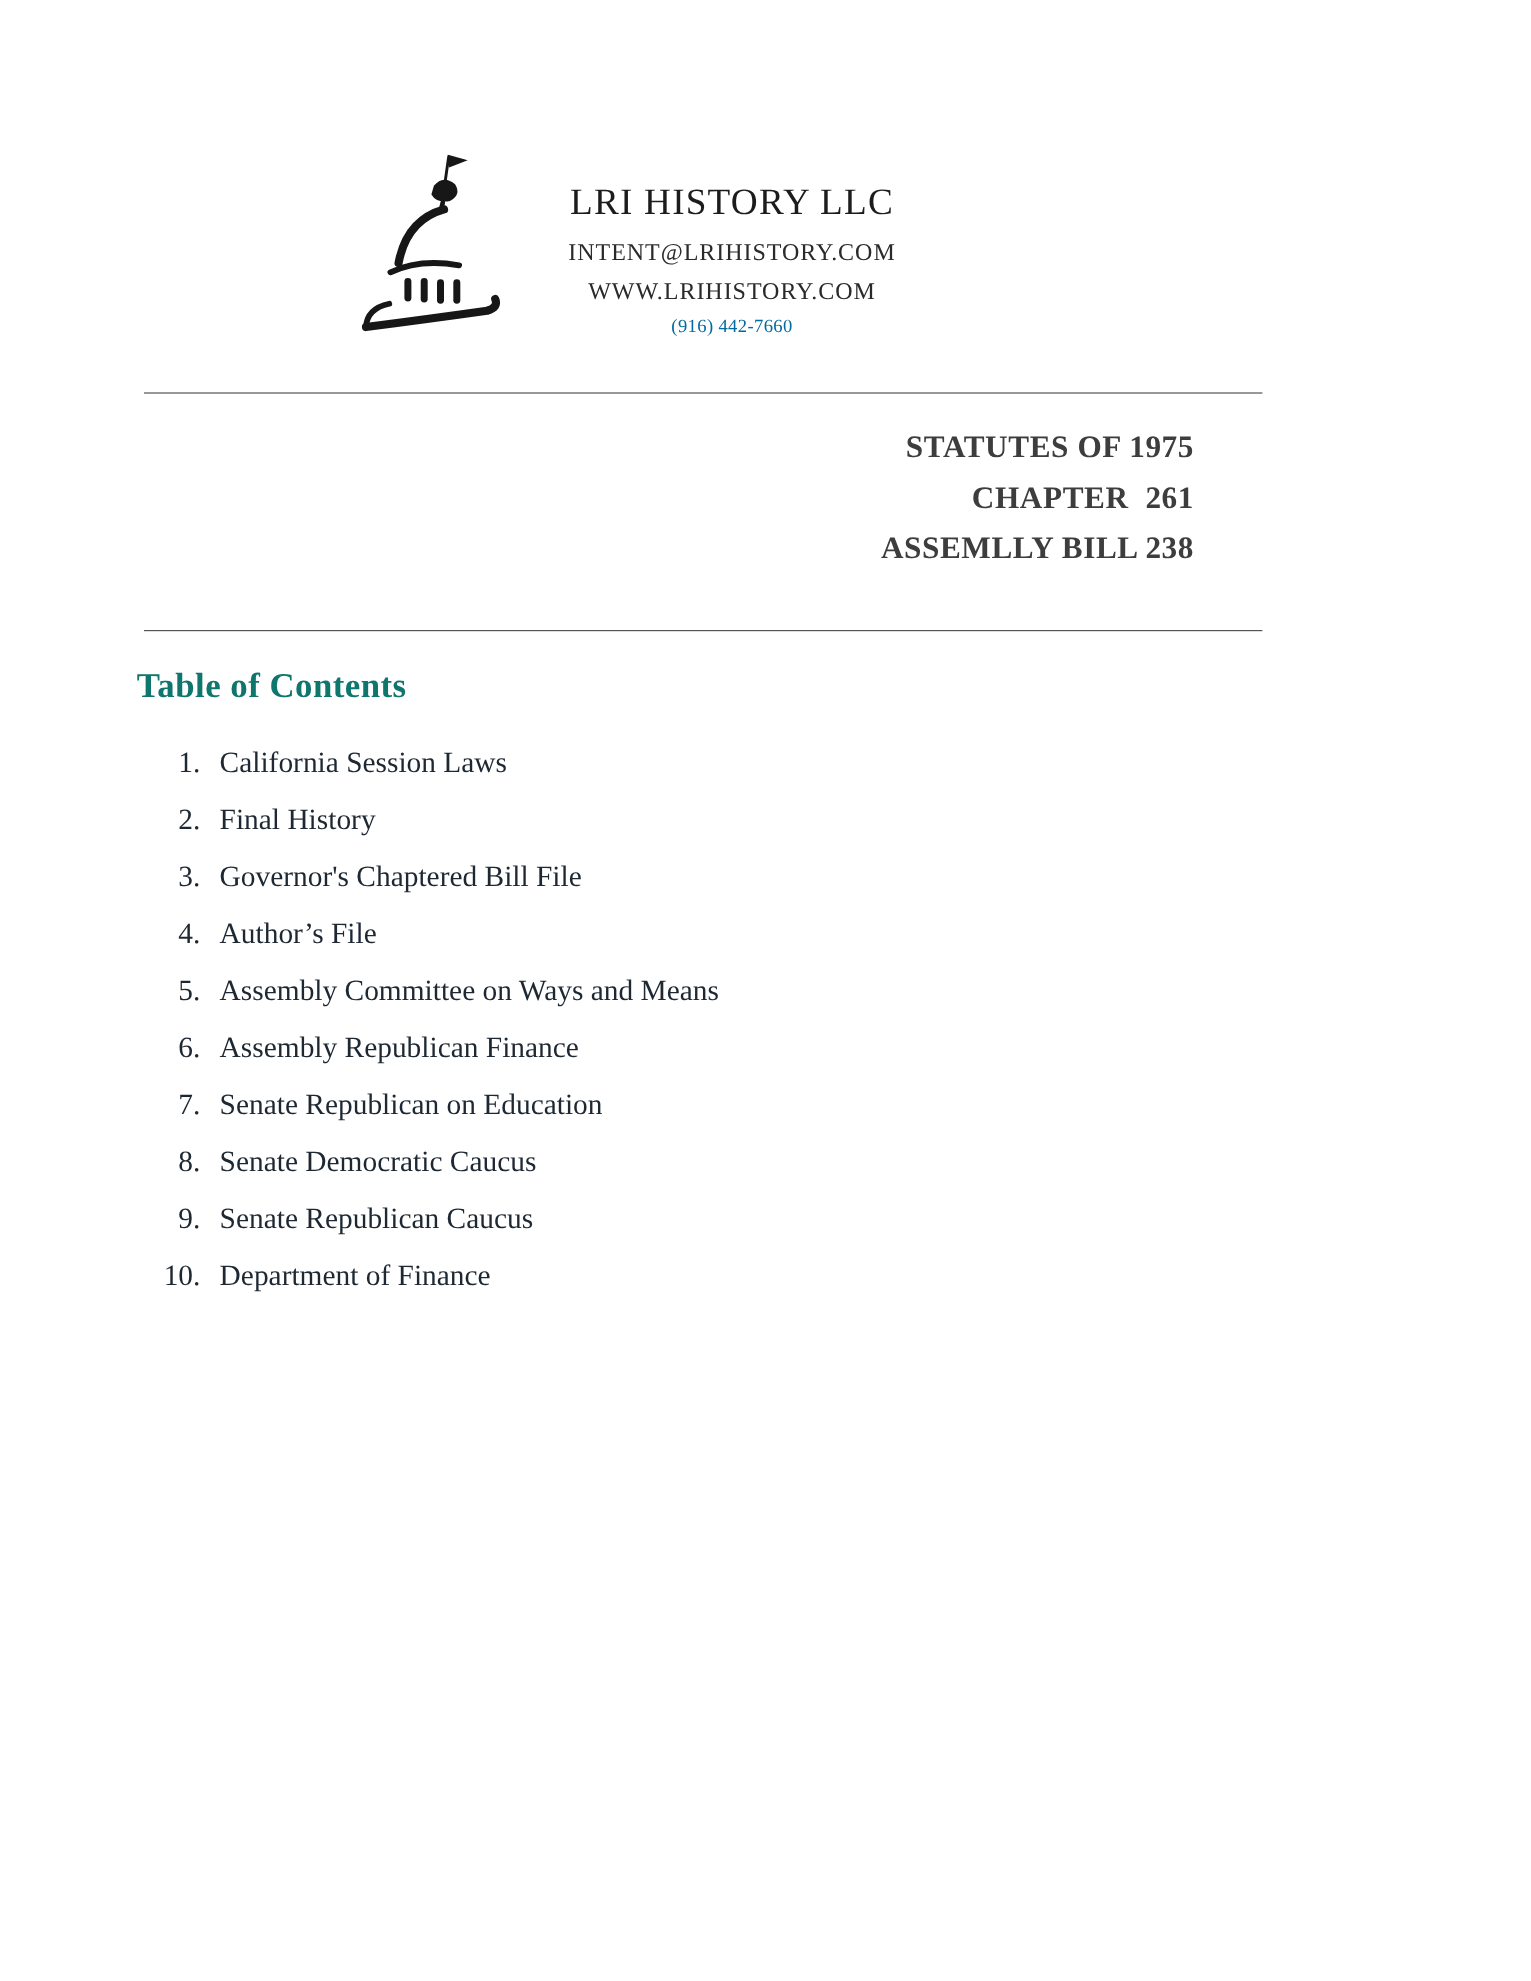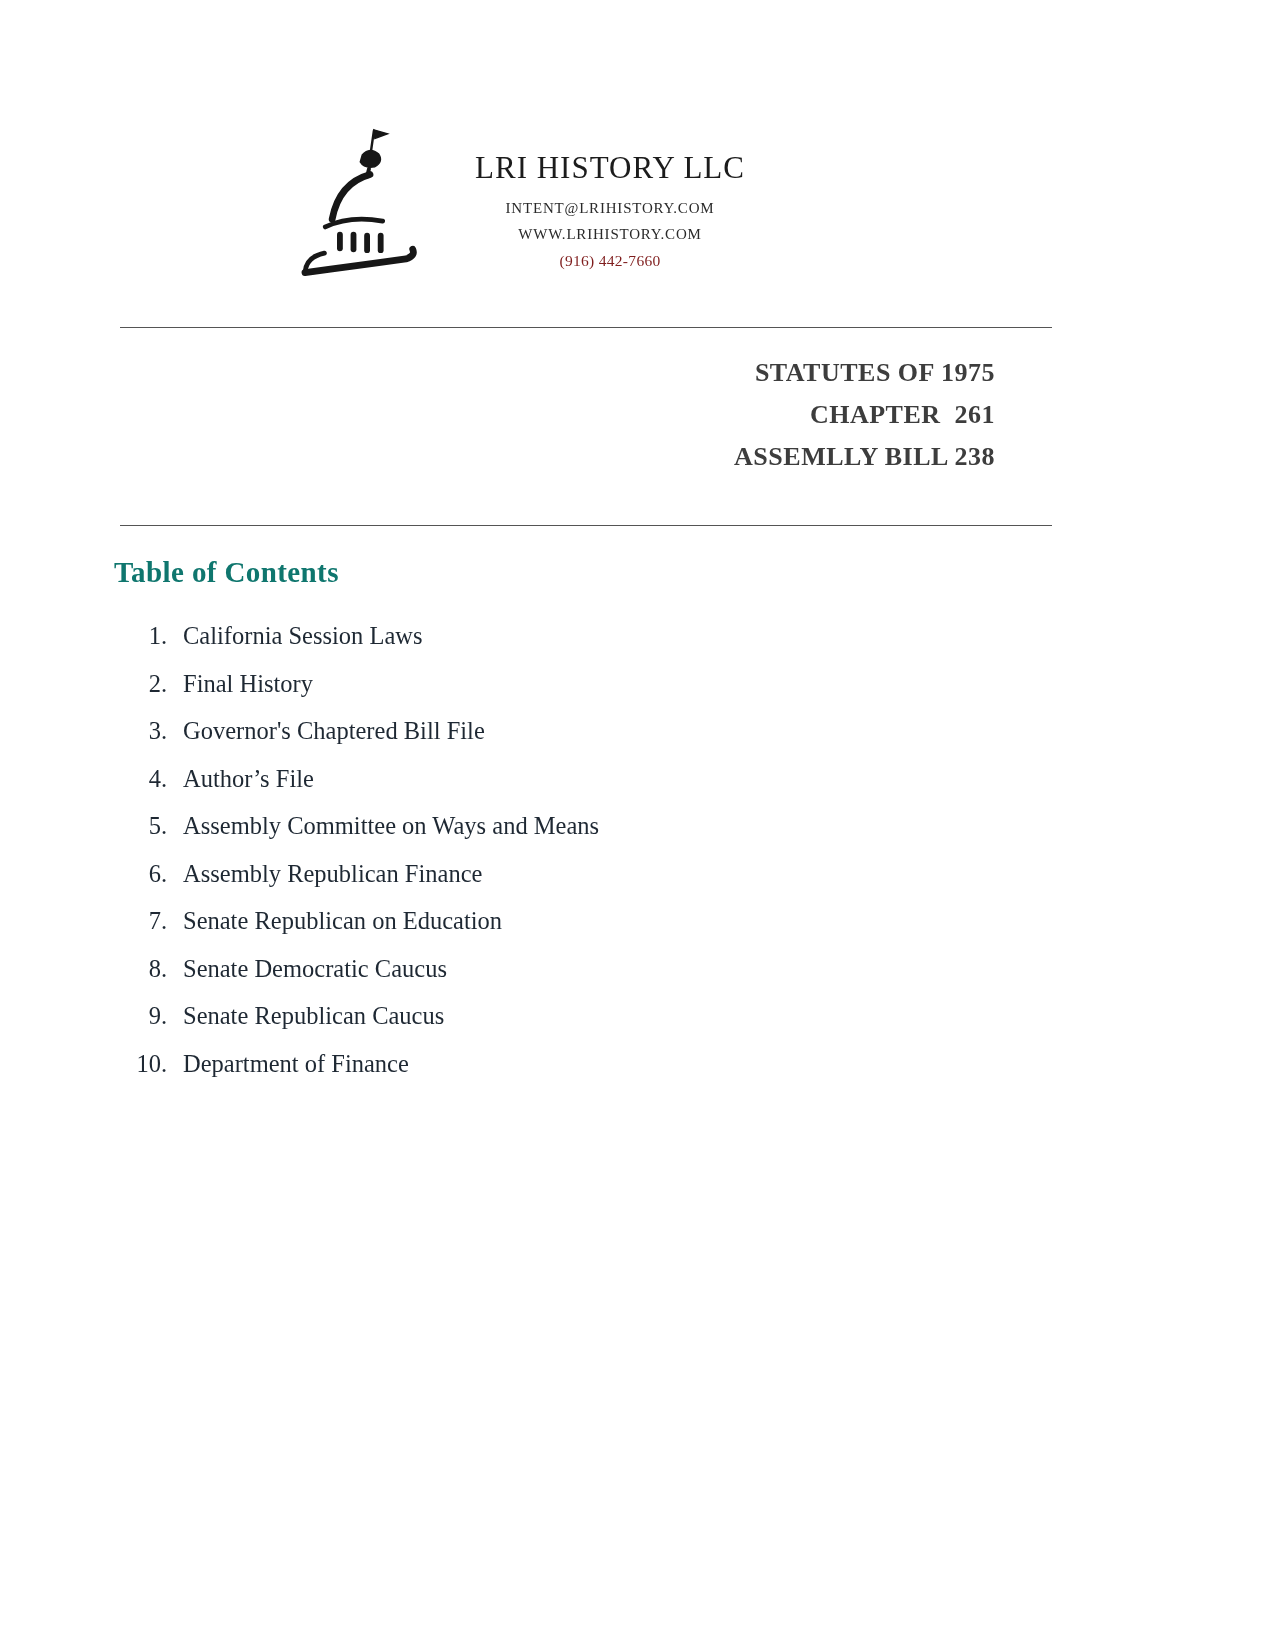--- a/index.html
+++ b/index.html
@@ -30,29 +30,29 @@
     text-align: center;
   }
   .company-name {
     font-size: 31px;
     letter-spacing: 1px;
     color: #1c1c1c;
     margin-bottom: 14px;
     white-space: nowrap;
   }
   .contact-line {
-    font-size: 15px;
+    font-size: 20px;
     letter-spacing: 0.8px;
     color: #2a2a2a;
     margin-bottom: 9px;
   }
   .phone-line {
     font-size: 15.5px;
     letter-spacing: 0.3px;
-    color: #7f1d1d;
+    color: #0369a1;
   }
   
   .rule {
     position: absolute;
     left: 120px;
     width: 932px;
     border-top: 1.3px solid #555;
   }
   .rule-1 { top: 327px; }
   .rule-2 { top: 525px; }

